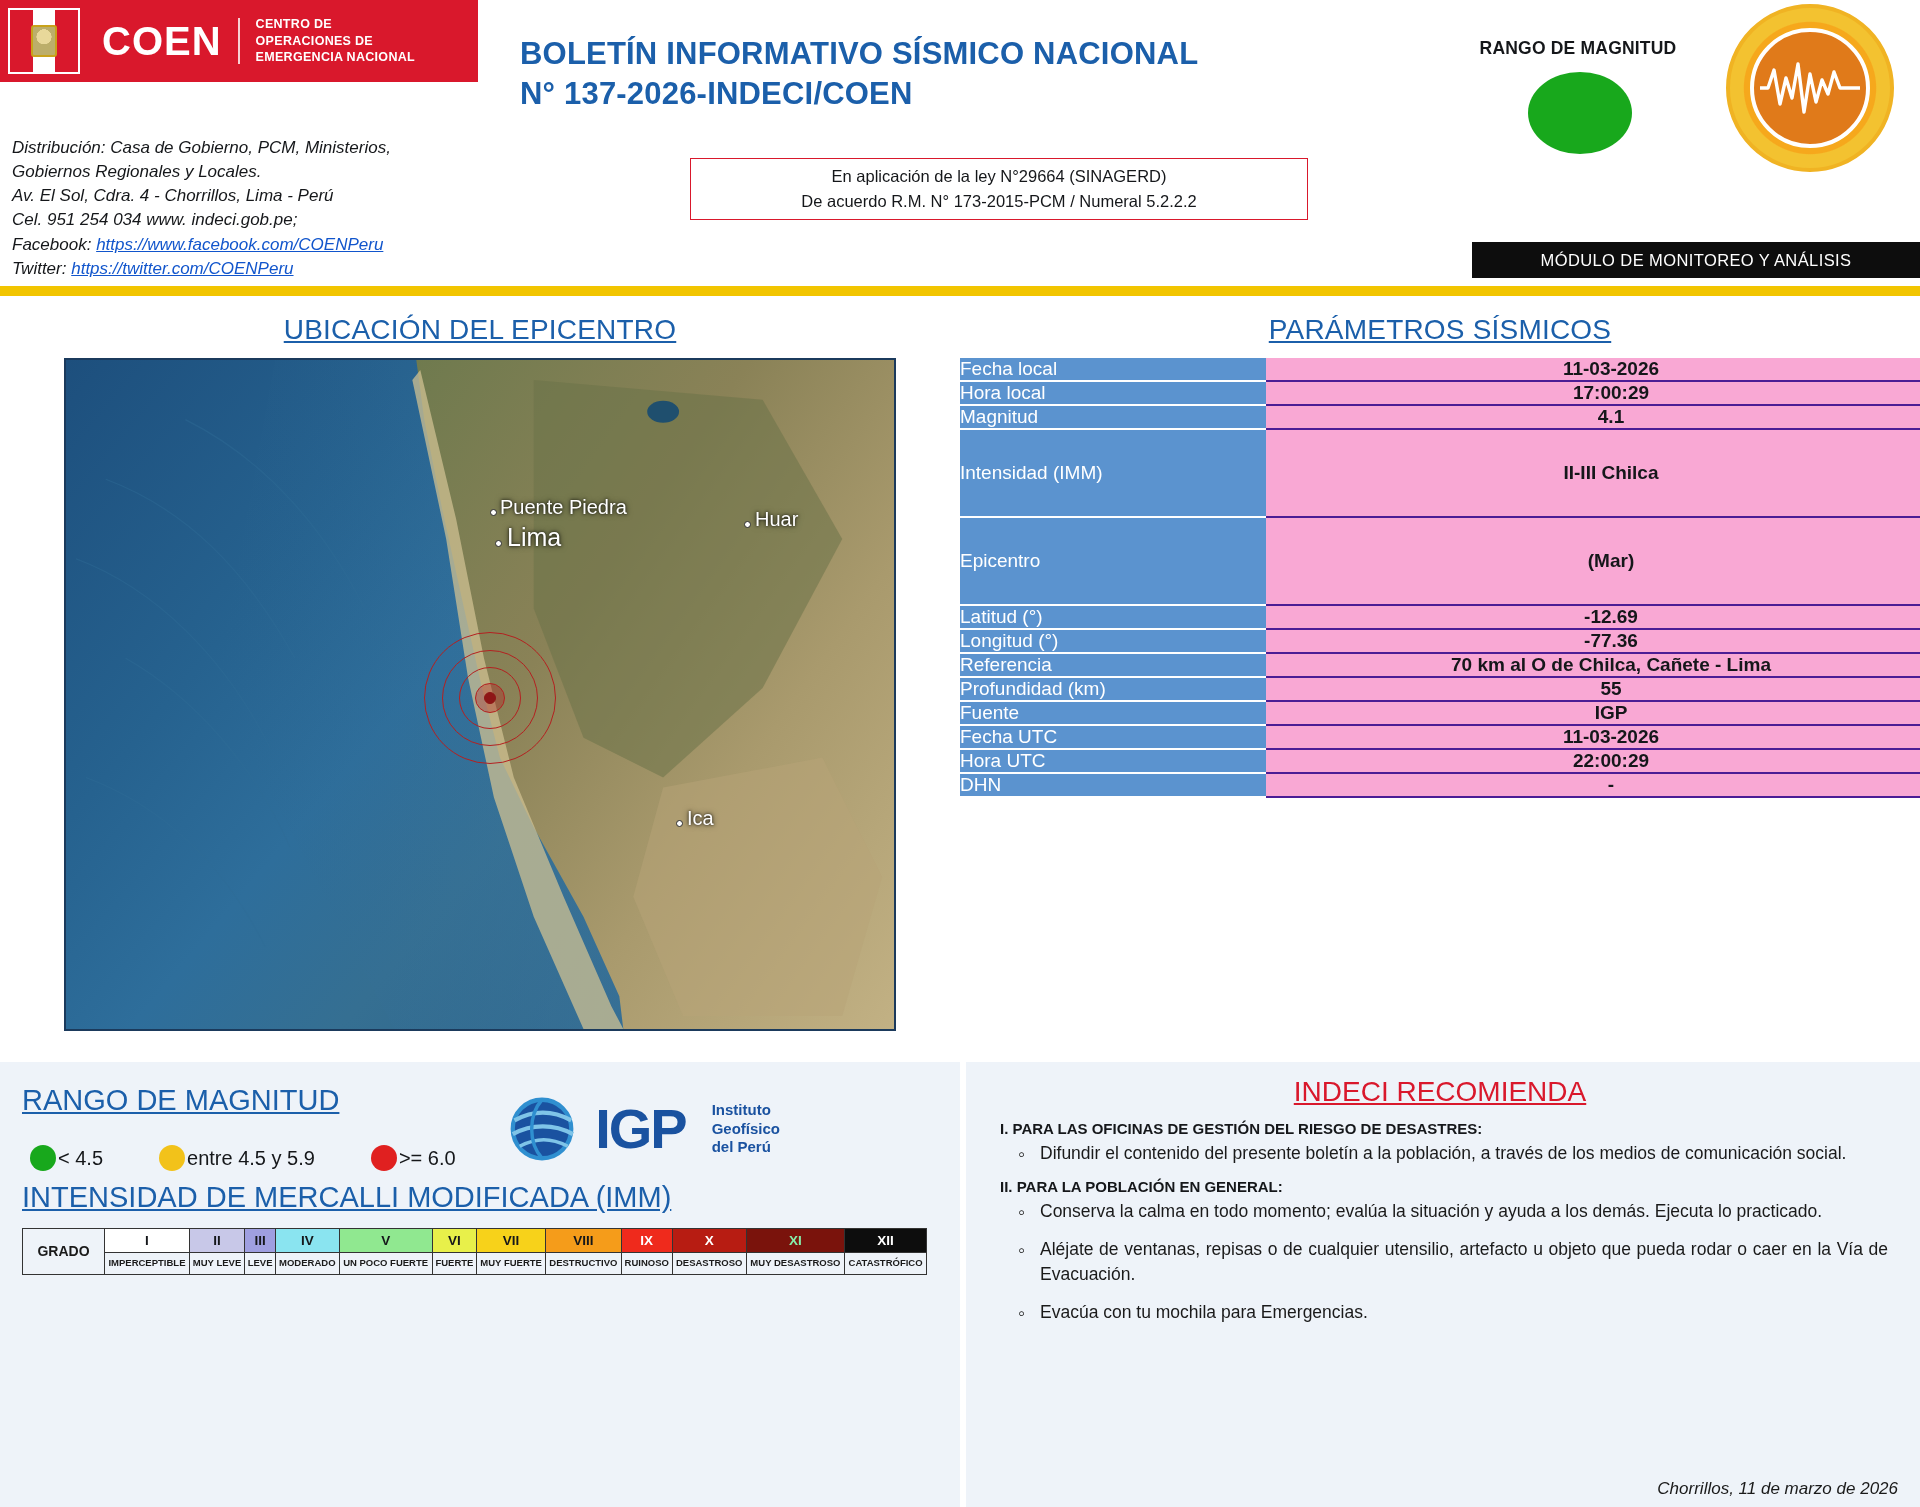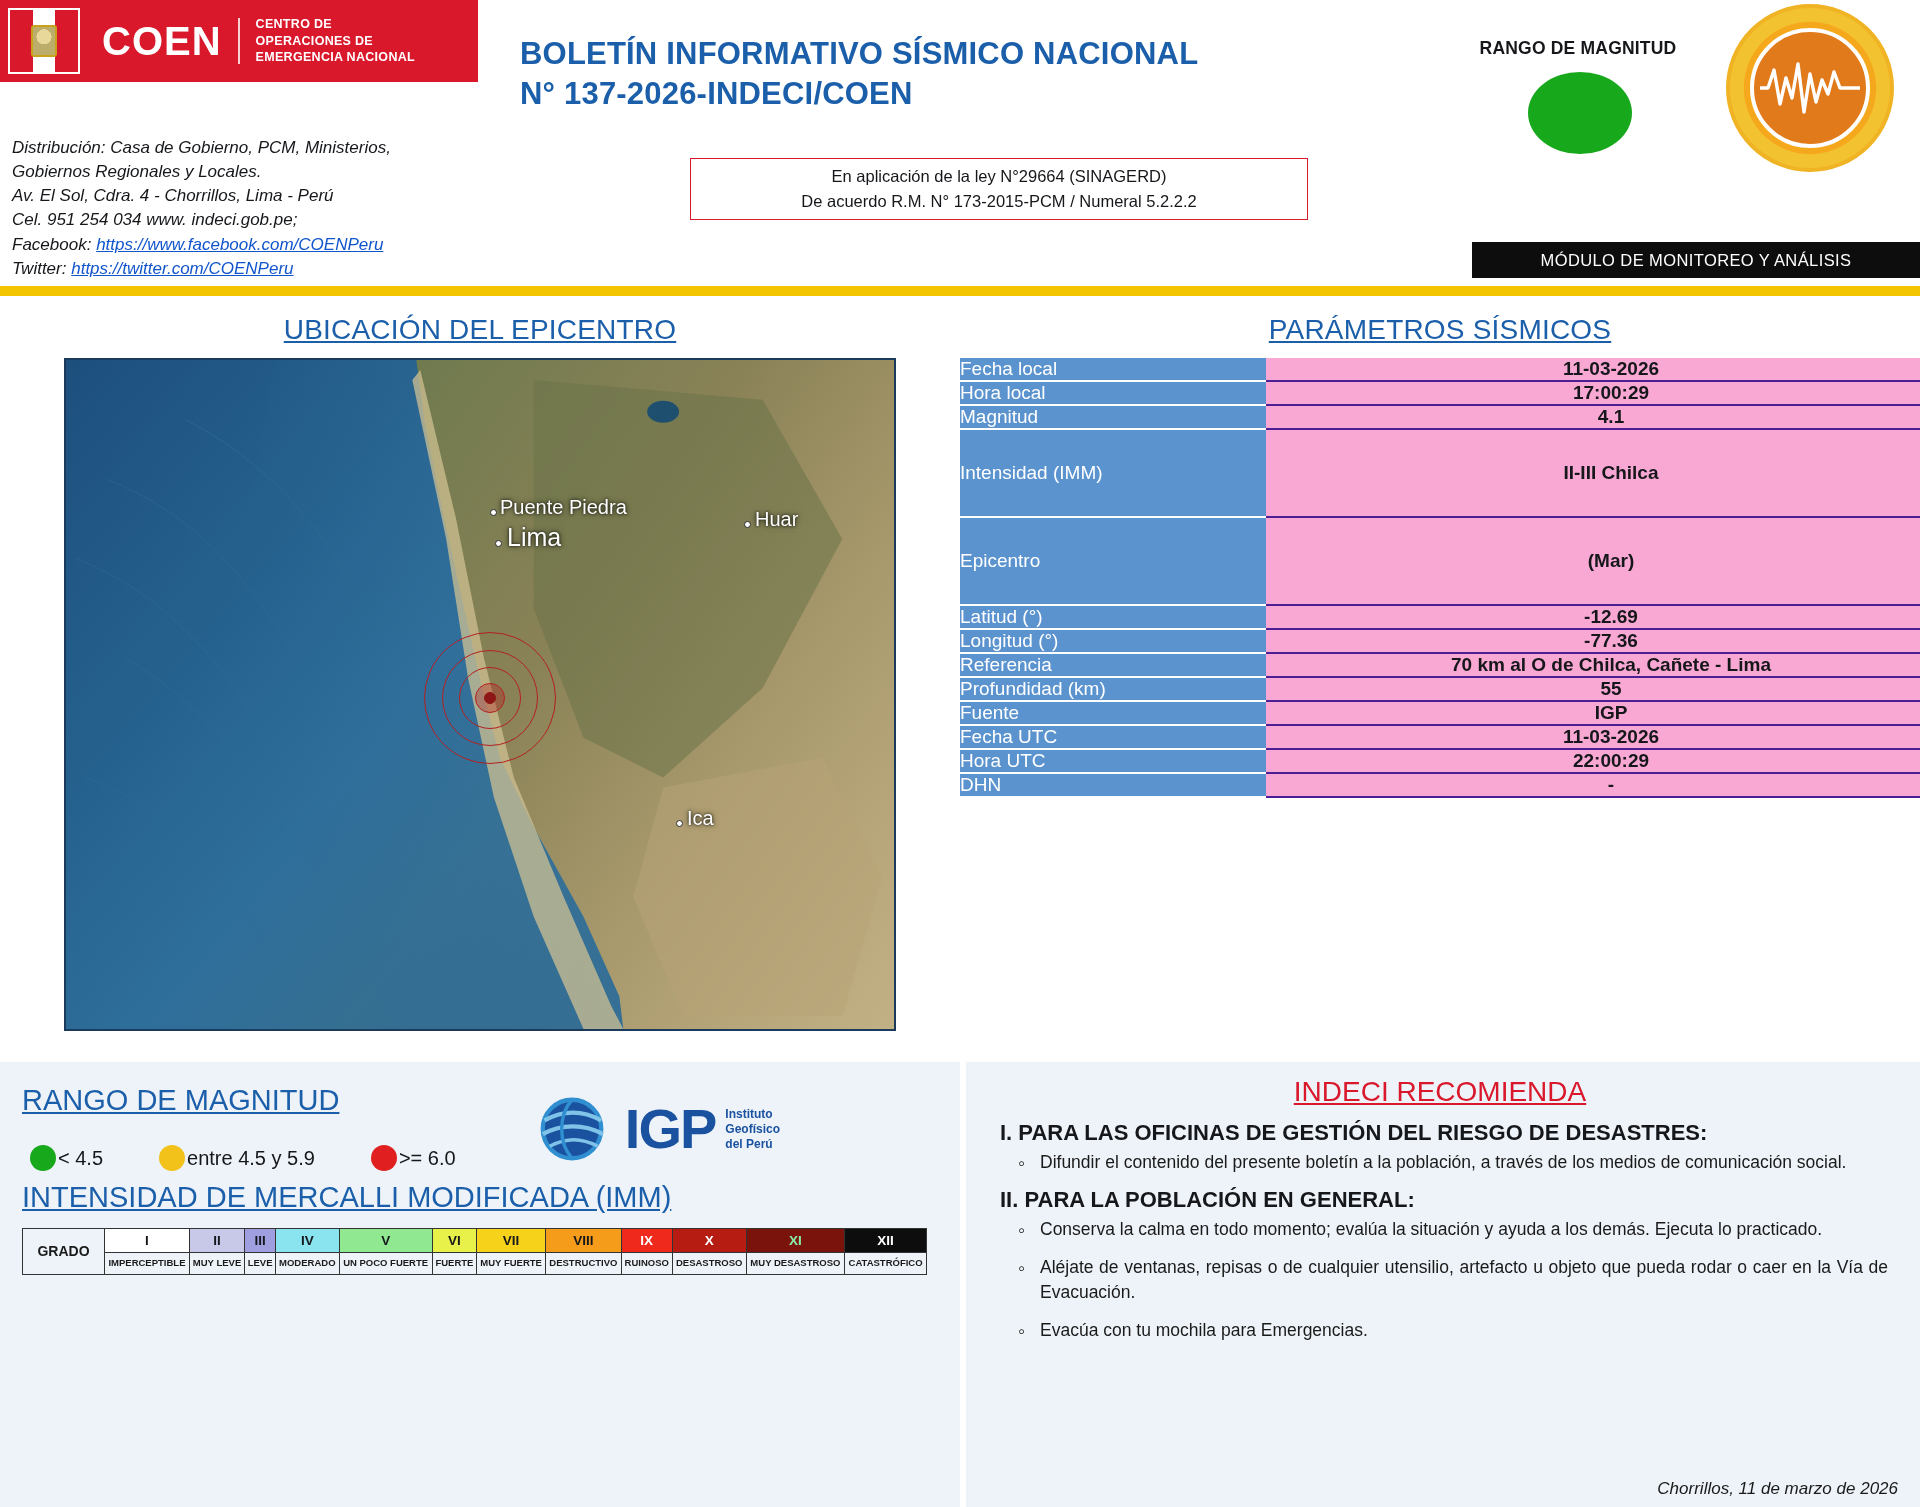--- a/index.html
+++ b/index.html
@@ -160,33 +160,33 @@
   }
   .legend-row { display: flex; align-items: center; gap: 14px; margin: 28px 0 10px 8px; }
   .legend-item { display: flex; align-items: center; gap: 2px; margin-right: 42px; }
   .lg-dot { width: 26px; height: 26px; border-radius: 50%; }
   .lg-text { font-size: 20px; color: #15171a; }
   .igp-logo {
     position: absolute; right: 180px; top: 24px; display: flex; align-items: center; gap: 10px;
   }
   .igp-mark { width: 86px; height: 86px; }
   .igp-word { font-size: 56px; font-weight: bold; color: #1a52a0; letter-spacing: -2px; line-height: 1; }
-  .igp-sub { font-size: 12px; color: #1a52a0; line-height: 1.25; font-weight: bold; }
+  .igp-sub { font-size: 15px; color: #1a52a0; line-height: 1.25; font-weight: bold; margin-left: 16px; }
 
   .imm-table { width: 905px; border-collapse: collapse; margin-top: 14px; border: 1.5px solid #333; }
   .imm-table td { border: 1px solid #333; text-align: center; vertical-align: middle; }
   .imm-grado { font-size: 14px; font-weight: bold; padding: 6px 4px; width: 82px; }
   .imm-num { font-size: 13.5px; font-weight: bold; padding: 4px 2px; }
   .imm-name { font-size: 9.5px; font-weight: bold; padding: 5px 2px; line-height: 1.15; }
 
   .ir-title {
     text-align: center; color: #d9182c; font-size: 28px; text-decoration: underline;
     margin: 4px 0 12px;
   }
-  .ir-head { font-size: 22px; font-weight: bold; color: #15171a; margin: 11px 0 4px 16px; }
+  .ir-head { font-size: 15px; font-weight: bold; color: #15171a; margin: 11px 0 4px 16px; }
   .ir-list { margin: 0 0 4px 0; padding: 0 8px 0 56px; list-style: none; }
   .ir-list li {
     font-size: 17.5px; line-height: 1.45; text-align: justify; margin-bottom: 12px;
     position: relative;
   }
   .ir-list li:before {
     content: "\25E6"; position: absolute; left: -22px; top: -1px; font-size: 20px;
   }
   .footer-sign {
     position: absolute; right: 22px; bottom: 8px; font-style: italic; font-size: 17px;

